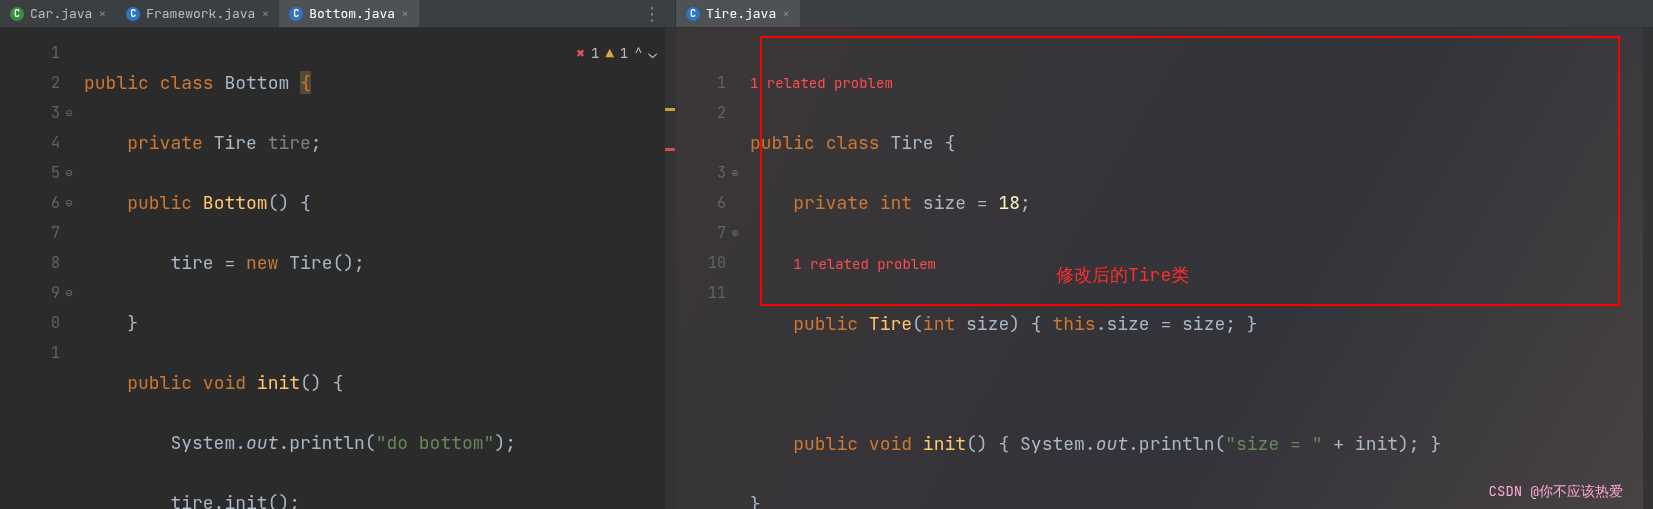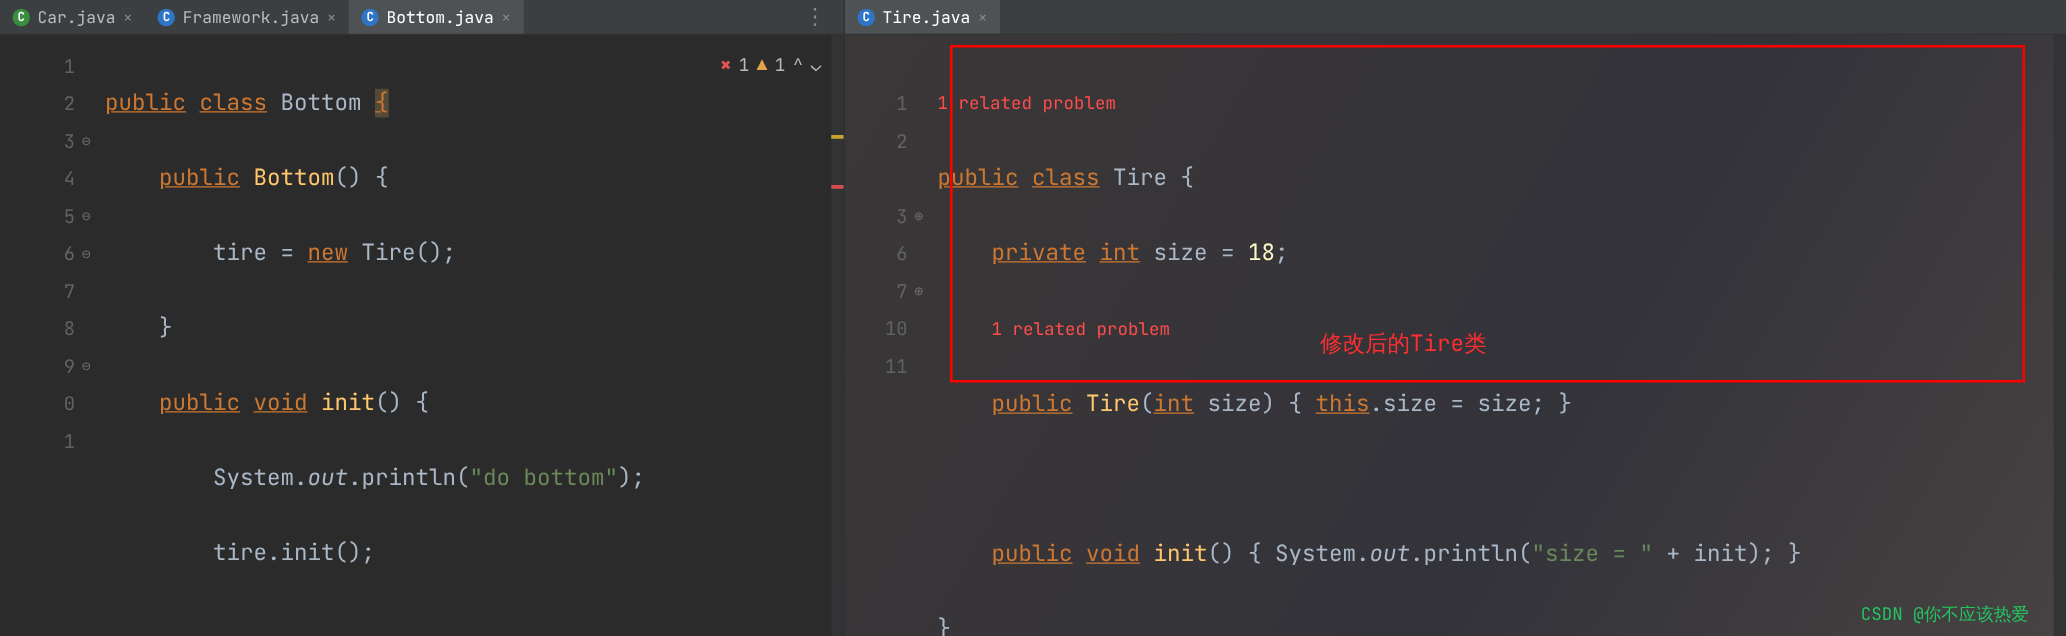--- a/index.html
+++ b/index.html
@@ -56,21 +56,21 @@
   .gut-icons {
     width: 18px; padding-top: 10px; line-height: 30px;
     text-align: center; color: #606366; font-size: 12px;
   }
   .fold { color: #6a6a6a; }
   .code {
     flex: 1; padding: 10px 0 0 6px;
     line-height: 30px; white-space: pre;
     position: relative;
   }
-  .kw { color: #cc7832; text-decoration: underline; }       
+  .kw { color: #cc7832; }       
   .type { color: #a9b7c6; }     
   .fn { color: #ffc66d; }       
   .str { color: #6a8759; }      
   .it { font-style: italic; }
   .num { color: #fef9c3; }
   .match-brace { background: rgba(255,198,109,0.2); }
   .unused { color: #808080; }
   .problem { color: #ff4d4d; font-size: 14px; }
   .anno-text { color: #ff2e2e; font-size: 18px; position: absolute; }
   .inspect {
@@ -82,21 +82,21 @@
   .inspect .warn { color: #e0a24a; }
   .markbar {
     width: 10px; background: #313335;
     position: relative;
   }
   .markbar .m { position: absolute; width: 100%; height: 3px; }
   .markbar .m.y { background: #c9a52e; }
   .markbar .m.r { background: #d64b4b; }
   .watermark {
     position: absolute; right: 30px; bottom: 8px;
-    color: #22c55e; font-size: 14px;
+    color: #f9a8d4; font-size: 14px;
   }
   .redbox {
     position: absolute;
     left: 84px; top: 8px;
     width: 860px; height: 270px;
     border: 2px solid #ff0000;
     pointer-events: none;
     z-index: 5;
   }
 </style>
@@ -120,20 +120,21 @@
       <span>Bottom.java</span>
       <span class="close">×</span>
     </div>
     <span class="more-dots">⋮</span>
   </div>
   <div class="editor">
     <div class="gutter"><span>1</span><br><span>2</span><br><span>3</span><br><span>4</span><br><span>5</span><br><span>6</span><br><span>7</span><br><span>8</span><br><span>9</span><br><span>0</span><br><span>1</span></div>
     <div class="gut-icons"><span></span><br><span></span><br><span class="fold">⊖</span><br><span></span><br><span class="fold">⊖</span><br><span class="fold">⊖</span><br><span></span><br><span></span><br><span class="fold">⊖</span><br><span></span></div>
     <div class="code">
 <div><span class="kw">public</span> <span class="kw">class</span> <span class="type">Bottom</span> <span class="match-brace kw">{</span></div>
+<div>    <span class="kw">private</span> <span class="type">Tire</span> <span class="unused">tire</span><span>;</span></div>
 <div>    <span class="kw">public</span> <span class="fn">Bottom</span><span>() {</span></div>
 <div>        <span>tire</span><span> = </span><span class="kw">new</span> <span>Tire</span><span>();</span></div>
 <div>    <span>}</span></div>
 <div>    <span class="kw">public</span> <span class="kw">void</span> <span class="fn">init</span><span>() {</span></div>
 <div>        <span>System.</span><span class="it">out</span><span>.println(</span><span class="str">"do bottom"</span><span>);</span></div>
 <div>        <span>tire.init();</span></div>
 
 
       <div class="inspect">
         <span class="err">✖</span><span>1</span>

